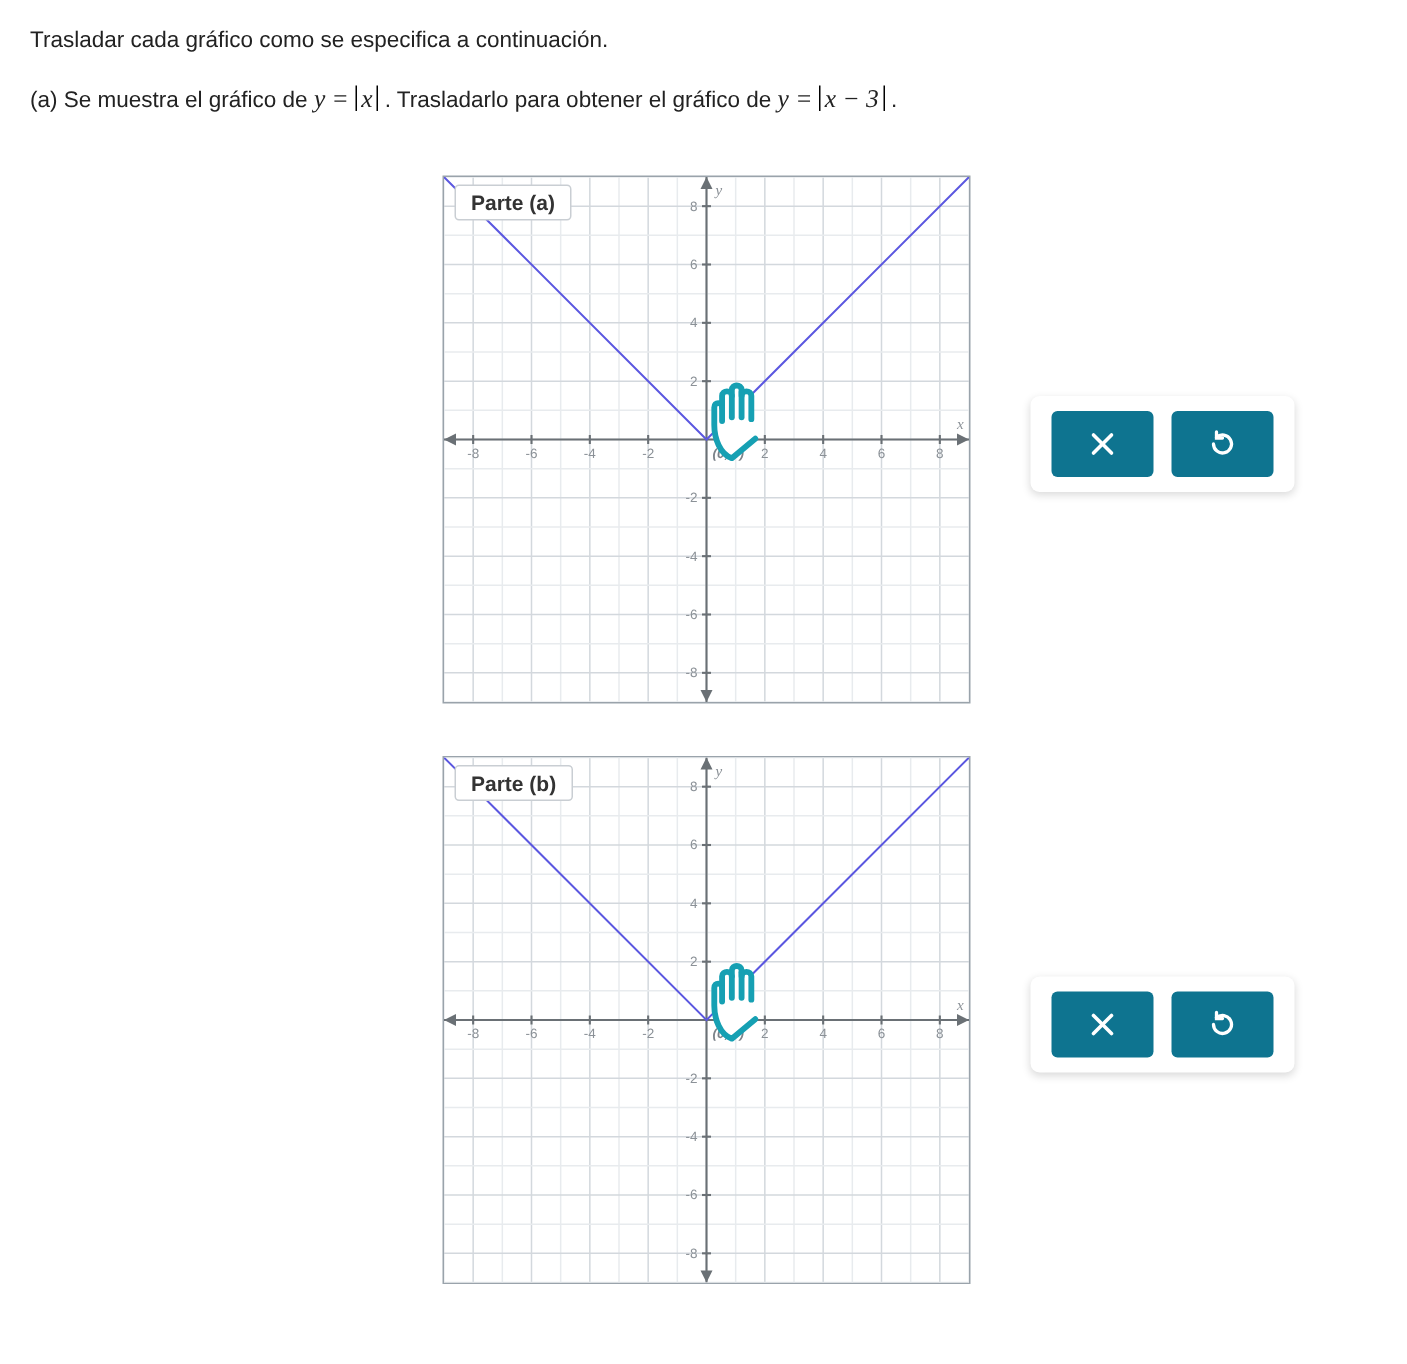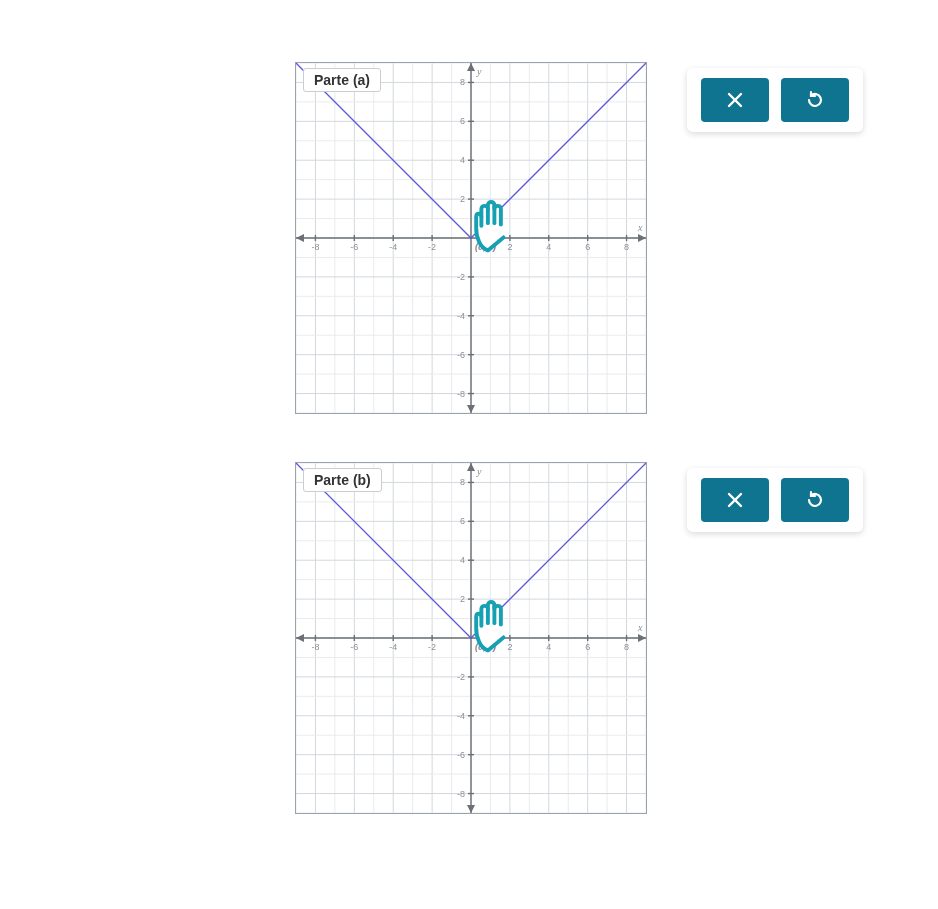--- a/index.html
+++ b/index.html
@@ -9,21 +9,21 @@
     padding: 14px 20px;
     font-size: 15px;
     width: 938px;
     box-sizing: border-box;
   }
   .instructions p { margin: 4px 0 16px 0; }
   .qline { margin: 6px 0; line-height: 1.8; }
   .math { font-family: "Times New Roman", serif; font-style: italic; font-size: 17px; }
   .bars { display:inline-block; border-left:1.3px solid #000; border-right:1.3px solid #000; padding:0 3px; font-style: italic; line-height:1;}
   .plus { font-style: normal; }
-  .row { display:flex; align-items:flex-start; margin-top: 48px; }
+  .row { display:flex; align-items:center; margin-top: 35px; }
   .chart-wrap { position:relative; margin-left: 275px; }
   .chart-label {
     position:absolute; top:6px; left:8px;
     background:#fff; border:1px solid #c9ced3; border-radius: 3px;
     padding:3px 10px; font-size:14px; font-weight:bold; color:#333;
   }
   .controls {
     margin-left: 40px; margin-top: 6px;
     background:#fff; border-radius:6px;
     padding:10px 14px;
@@ -43,21 +43,29 @@
   .tick-label { fill:#8b9197; font-size:9px; font-family:Arial; }
   .axis-name { fill:#8b9197; font-size:10px; font-family:"Times New Roman", serif; font-style:italic; }
   .point-label { fill:#7c838a; font-size:9px; font-family:Arial; font-style:italic; font-weight:bold;}
   .vfunc { stroke:#5b57e0; stroke-width:1.3; fill:none; }
   .hand { stroke:#16a0b3; stroke-width:3; fill:#fff; stroke-linecap:round; stroke-linejoin:round; }
 </style>
 </head>
 <body>
 
 <div class="instructions">
-
+  <p>Trasladar cada gráfico como se especifica a continuación.</p>
+
+  <div class="qline">
+    <span>(a) Se muestra el gráfico de </span>
+    <span class="math"><span>y = </span><span class="bars">x</span></span>
+    <span>. Trasladarlo para obtener el gráfico de </span>
+    <span class="math"><span>y = </span><span class="bars">x − 3</span></span>
+    <span>.</span>
+  </div>
 
 </div>
 
 <div class="row">
   <div class="chart-wrap">
     <div class="chart-label">Parte (a)</div>
     <svg class="chart" id="chartA" width="350" height="350">
         <line x1="0" y1="0" x2="0" y2="350" class="grid-line-minor"></line>
         <line x1="19.444444444444443" y1="0" x2="19.444444444444443" y2="350" class="grid-line-major"></line>
         <line x1="38.888888888888886" y1="0" x2="38.888888888888886" y2="350" class="grid-line-minor"></line>

